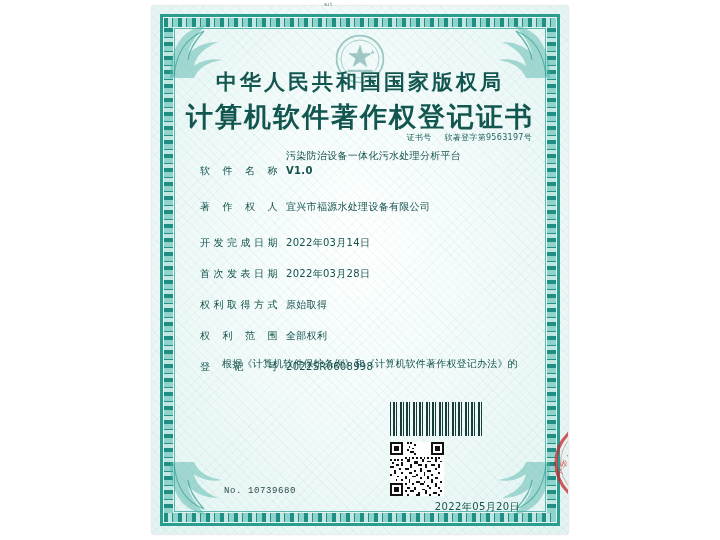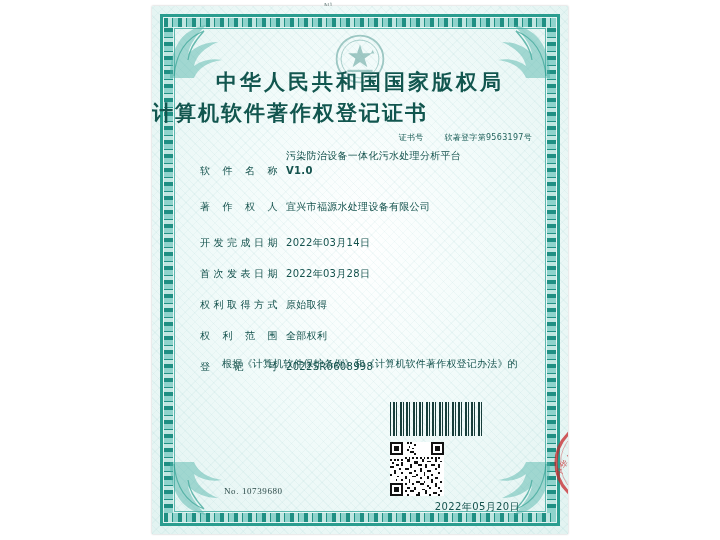--- a/index.html
+++ b/index.html
@@ -103,38 +103,38 @@
     font-family: "DejaVu Sans", "Liberation Sans", sans-serif;
     font-size: 21px;
     font-weight: bold;
     letter-spacing: 3px;
     color: #12564f;
   }
   .title2 {
     position: absolute;
     left: 0; right: 0;
     top: 93px;
-    text-align: left;
-    font-family: "DejaVu Sans", "Liberation Sans", sans-serif;
-    font-size: 21px;
+    text-align: center;
+    font-family: "DejaVu Sans", "Liberation Sans", sans-serif;
+    font-size: 27px;
     font-weight: bold;
     letter-spacing: 2px;
     color: #12564f;
   }
   .cert-no {
     position: absolute;
     right: 36px;
     top: 126px;
     font-family: "DejaVu Sans", "Liberation Sans", sans-serif;
     font-size: 8px;
     color: #1d5f59;
     letter-spacing: .3px;
     text-align: right;
   }
-  .cert-no .label { margin-right: 18px; }
+  .cert-no .label { margin-right: 10px; }
 
   
   .fields {
     position: absolute;
     left: 48px;
     top: 142px;
     width: 330px;
     font-family: "DejaVu Sans", "Liberation Sans", sans-serif;
     color: #14524d;
   }
@@ -220,21 +220,21 @@
     font-size: 7.5px;
     line-height: 10px;
     color: #c8262a;
     letter-spacing: .2px;
   }
   
   .doc-no {
     position: absolute;
     left: 52px;
     bottom: 38px;
-    font-family: Liberation Serif, serif;
+    font-family: Liberation Mono, monospace;
     font-size: 9px;
     color: #2b4a48;
     letter-spacing: .6px;
     padding-left: 20px;
   }
   .issue-date {
     position: absolute;
     right: 48px;
     bottom: 20px;
     font-family: "DejaVu Sans", "Liberation Sans", sans-serif;

